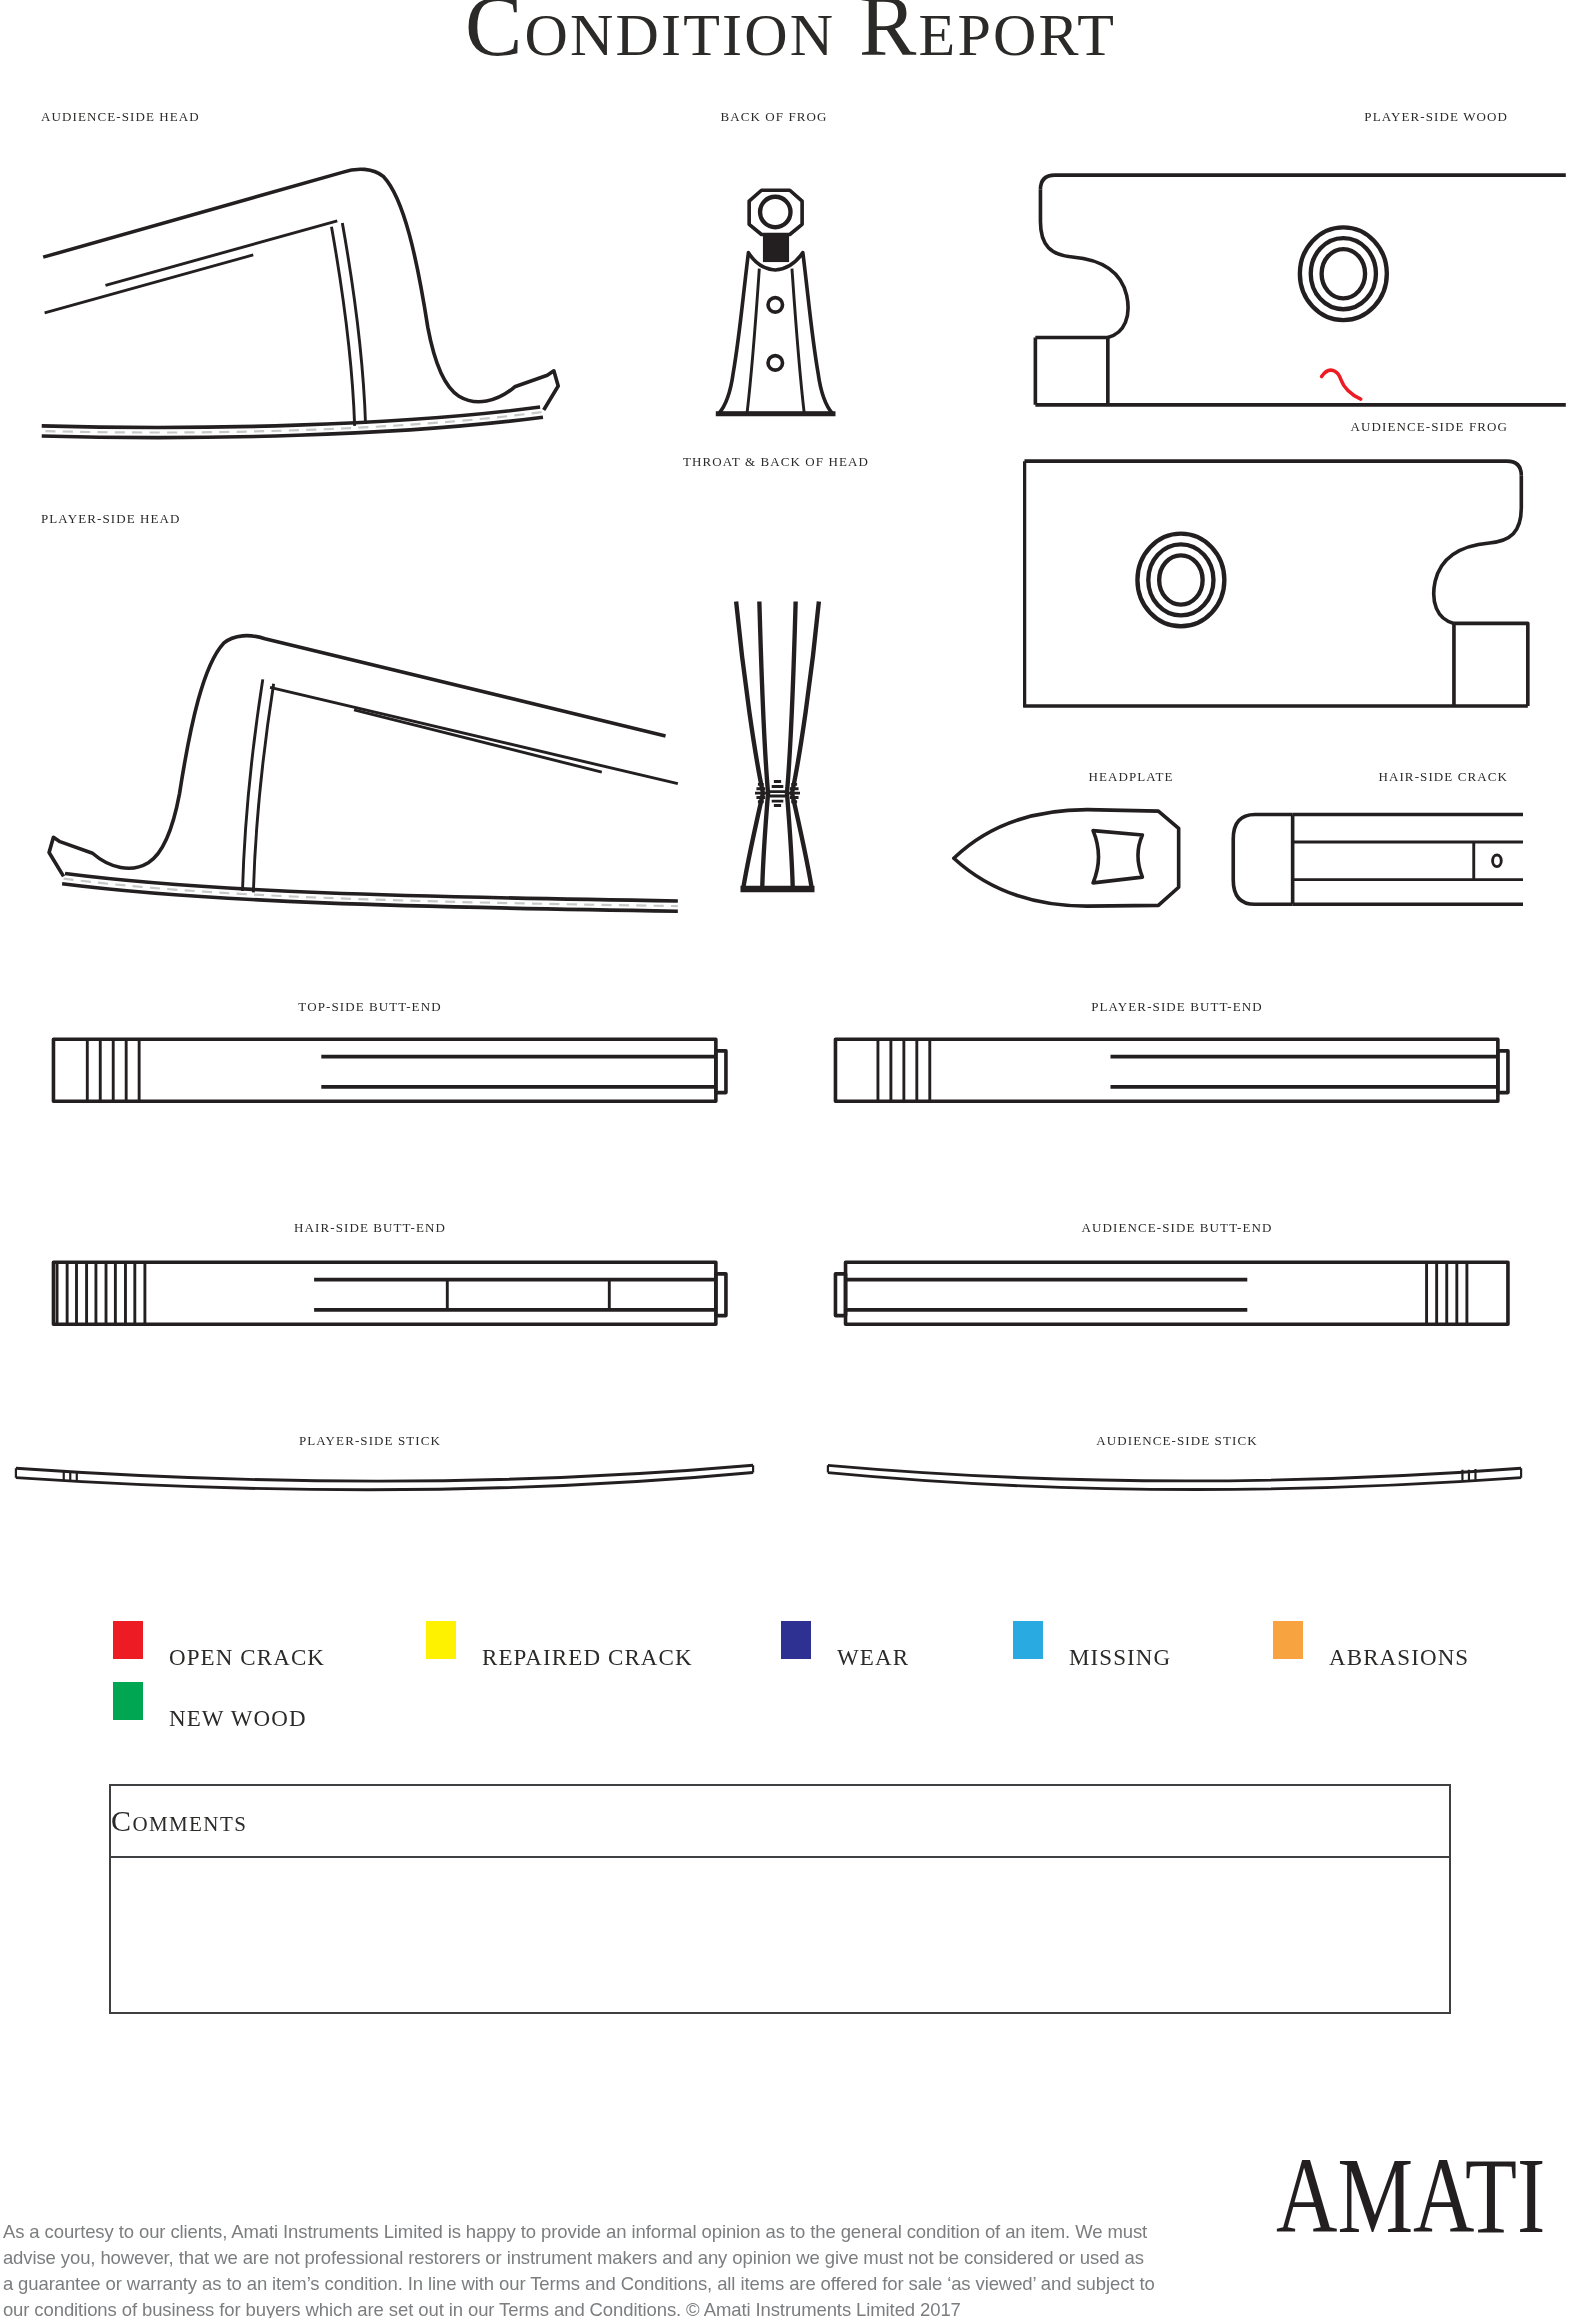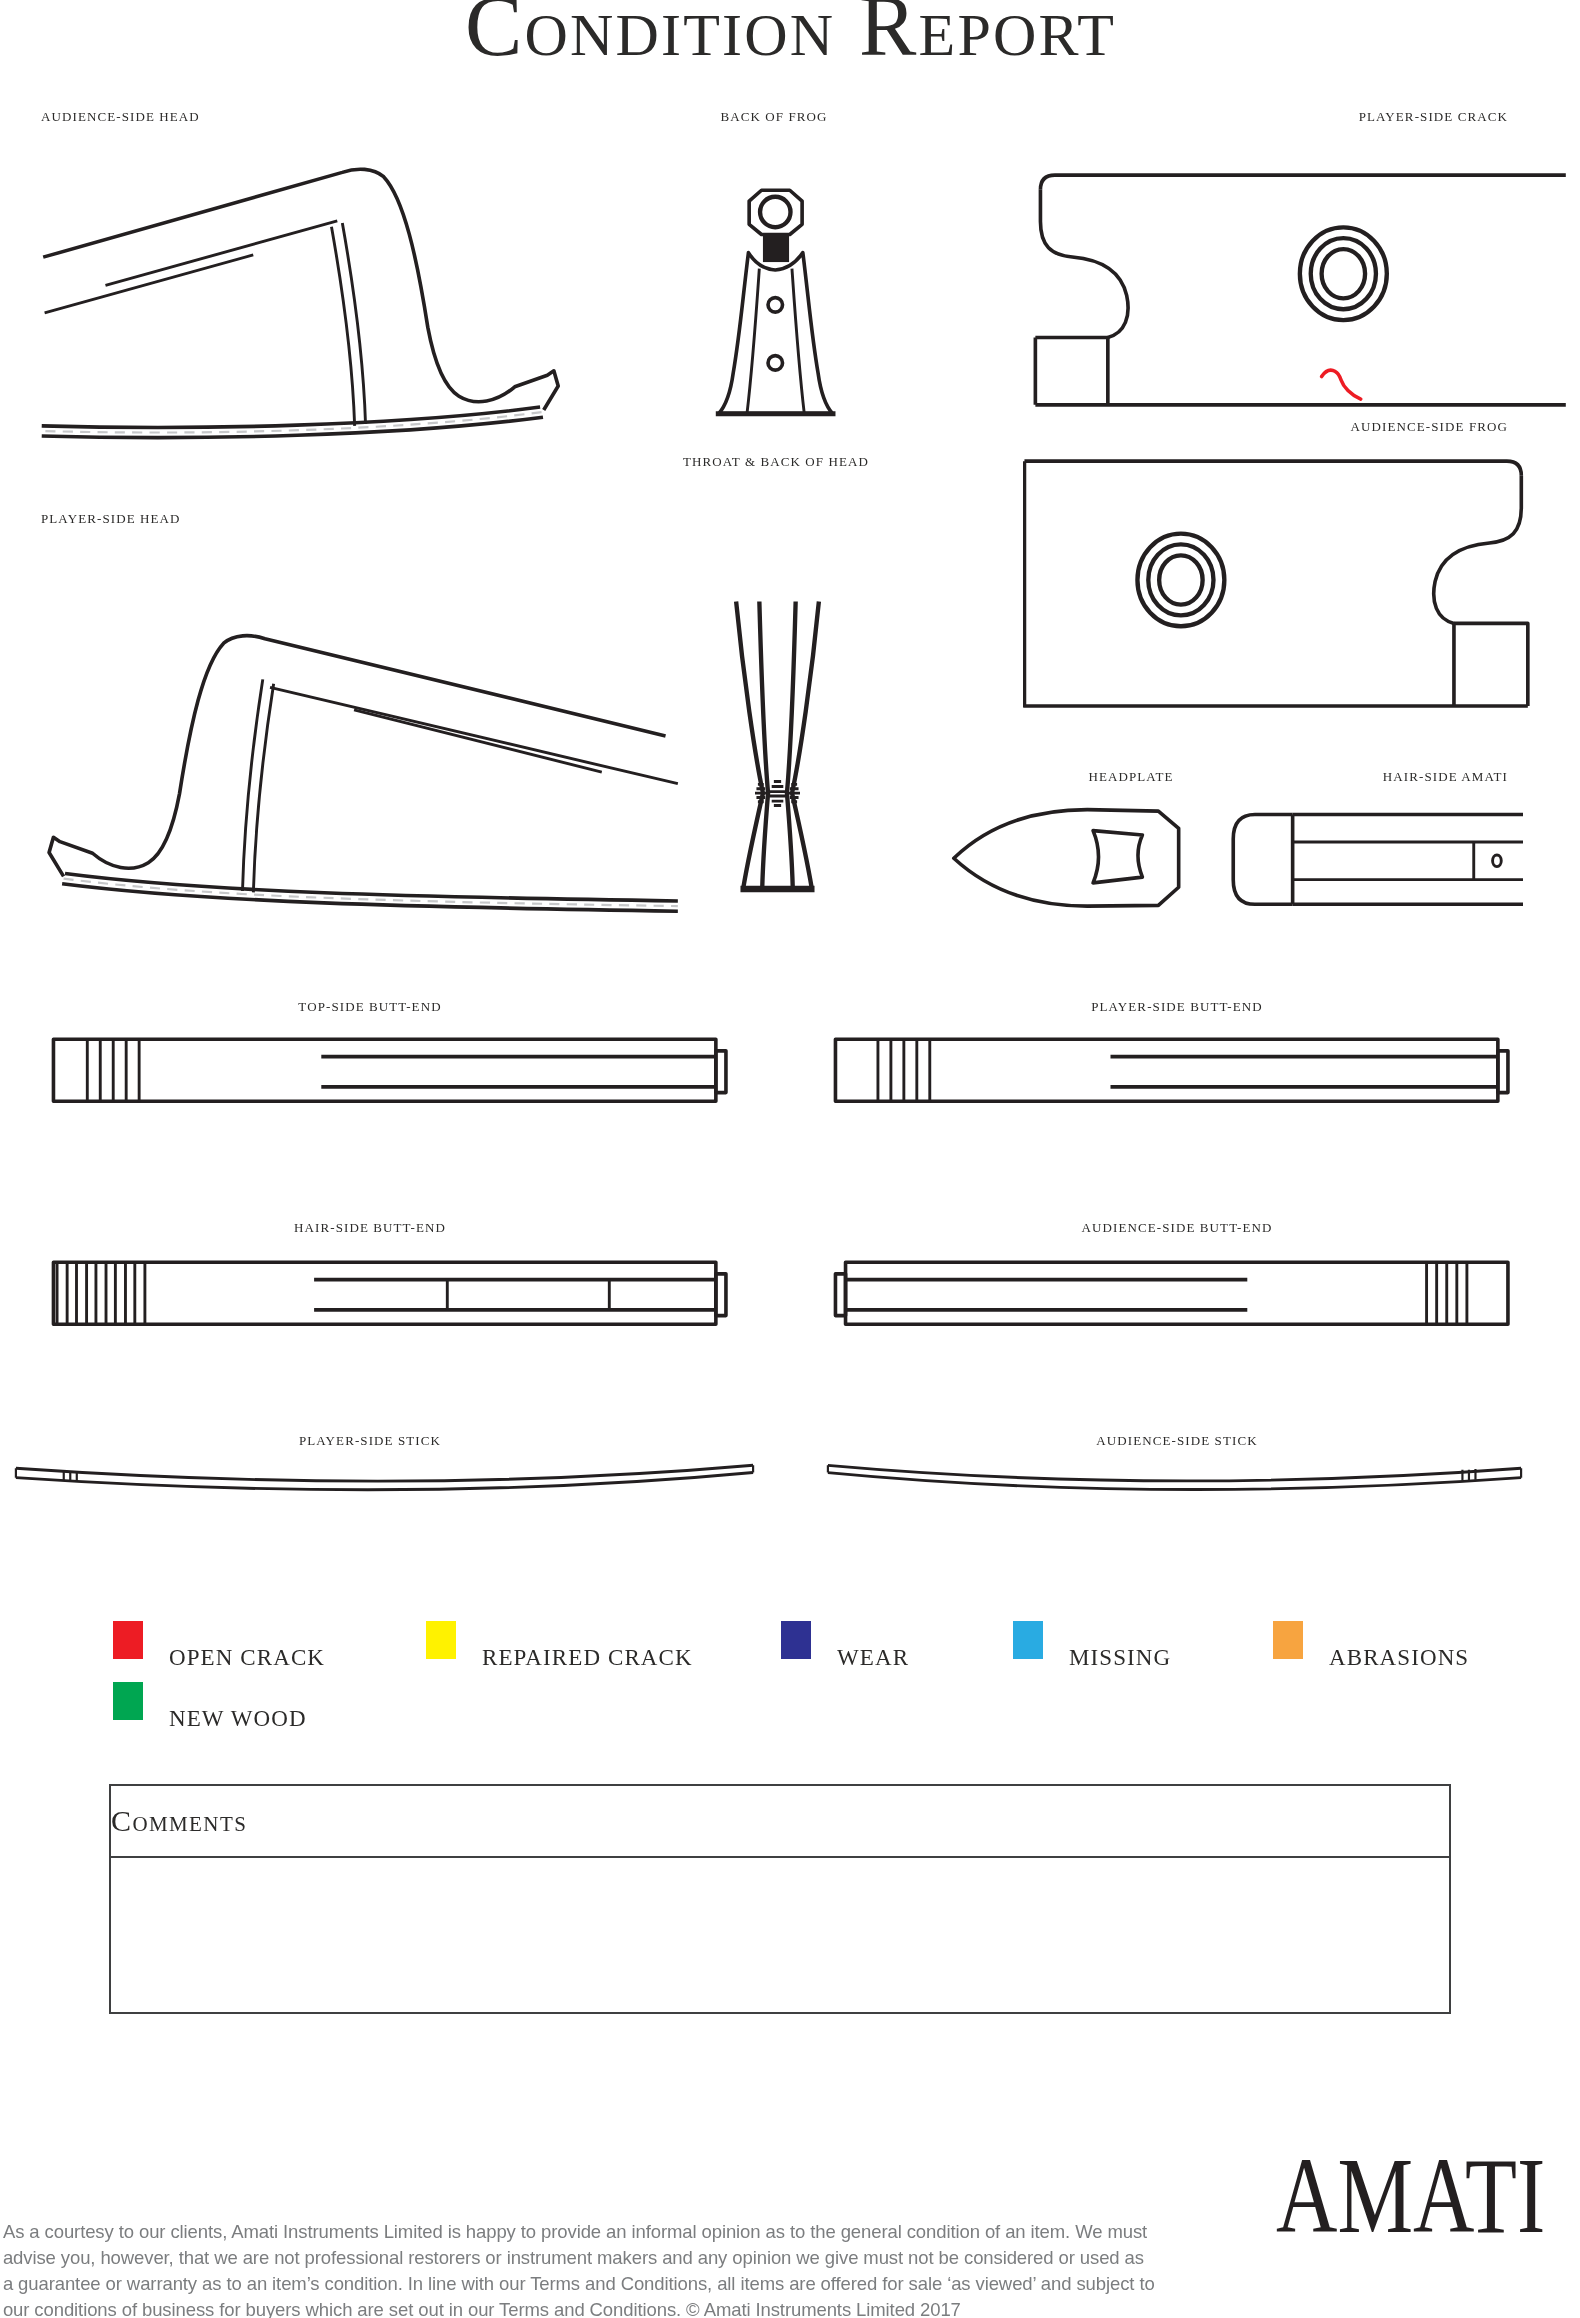--- a/index.html
+++ b/index.html
@@ -36,26 +36,26 @@
 </style>
 </head>
 <body>
 
 <div class="page">
 
   <h1 class="title">Condition Report</h1>
 
   <div class="lbl" style="left:41px;top:110px;">AUDIENCE-SIDE HEAD</div>
   <div class="lbl center" style="left:774px;top:110px;">BACK OF FROG</div>
-  <div class="lbl" style="right:73px;top:110px;">PLAYER-SIDE CRACK</div>
+  <div class="lbl" style="right:73px;top:110px;">PLAYER-SIDE WOOD</div>
   <div class="lbl" style="right:73px;top:420px;">AUDIENCE-SIDE FROG</div>
   <div class="lbl center" style="left:776px;top:455px;">THROAT &amp; BACK OF HEAD</div>
   <div class="lbl" style="left:41px;top:512px;text-align:right;">PLAYER-SIDE HEAD</div>
   <div class="lbl center" style="left:1131px;top:770px;">HEADPLATE</div>
-  <div class="lbl" style="right:73px;top:770px;">HAIR-SIDE AMATI</div>
+  <div class="lbl" style="right:73px;top:770px;">HAIR-SIDE CRACK</div>
   <div class="lbl center" style="left:370px;top:1000px;">TOP-SIDE BUTT-END</div>
   <div class="lbl center" style="left:1177px;top:1000px;">PLAYER-SIDE BUTT-END</div>
   <div class="lbl center" style="left:370px;top:1221px;">HAIR-SIDE BUTT-END</div>
   <div class="lbl center" style="left:1177px;top:1221px;">AUDIENCE-SIDE BUTT-END</div>
   <div class="lbl center" style="left:370px;top:1434px;">PLAYER-SIDE STICK</div>
   <div class="lbl center" style="left:1177px;top:1434px;">AUDIENCE-SIDE STICK</div>
 
   <svg class="art" style="left:20px;top:165px;" width="565" height="290" viewBox="0 0 780 400">
     <path d="M32,127 L445,10 C465,3 488,4 502,16 C530,46 548,128 563,224 C572,272 585,306 606,319 C629,333 659,327 683,306 L728,290 L737,284 L743,305 L723,338"></path>
     <path d="M718,334 C520,360 250,366 30,360"></path>

